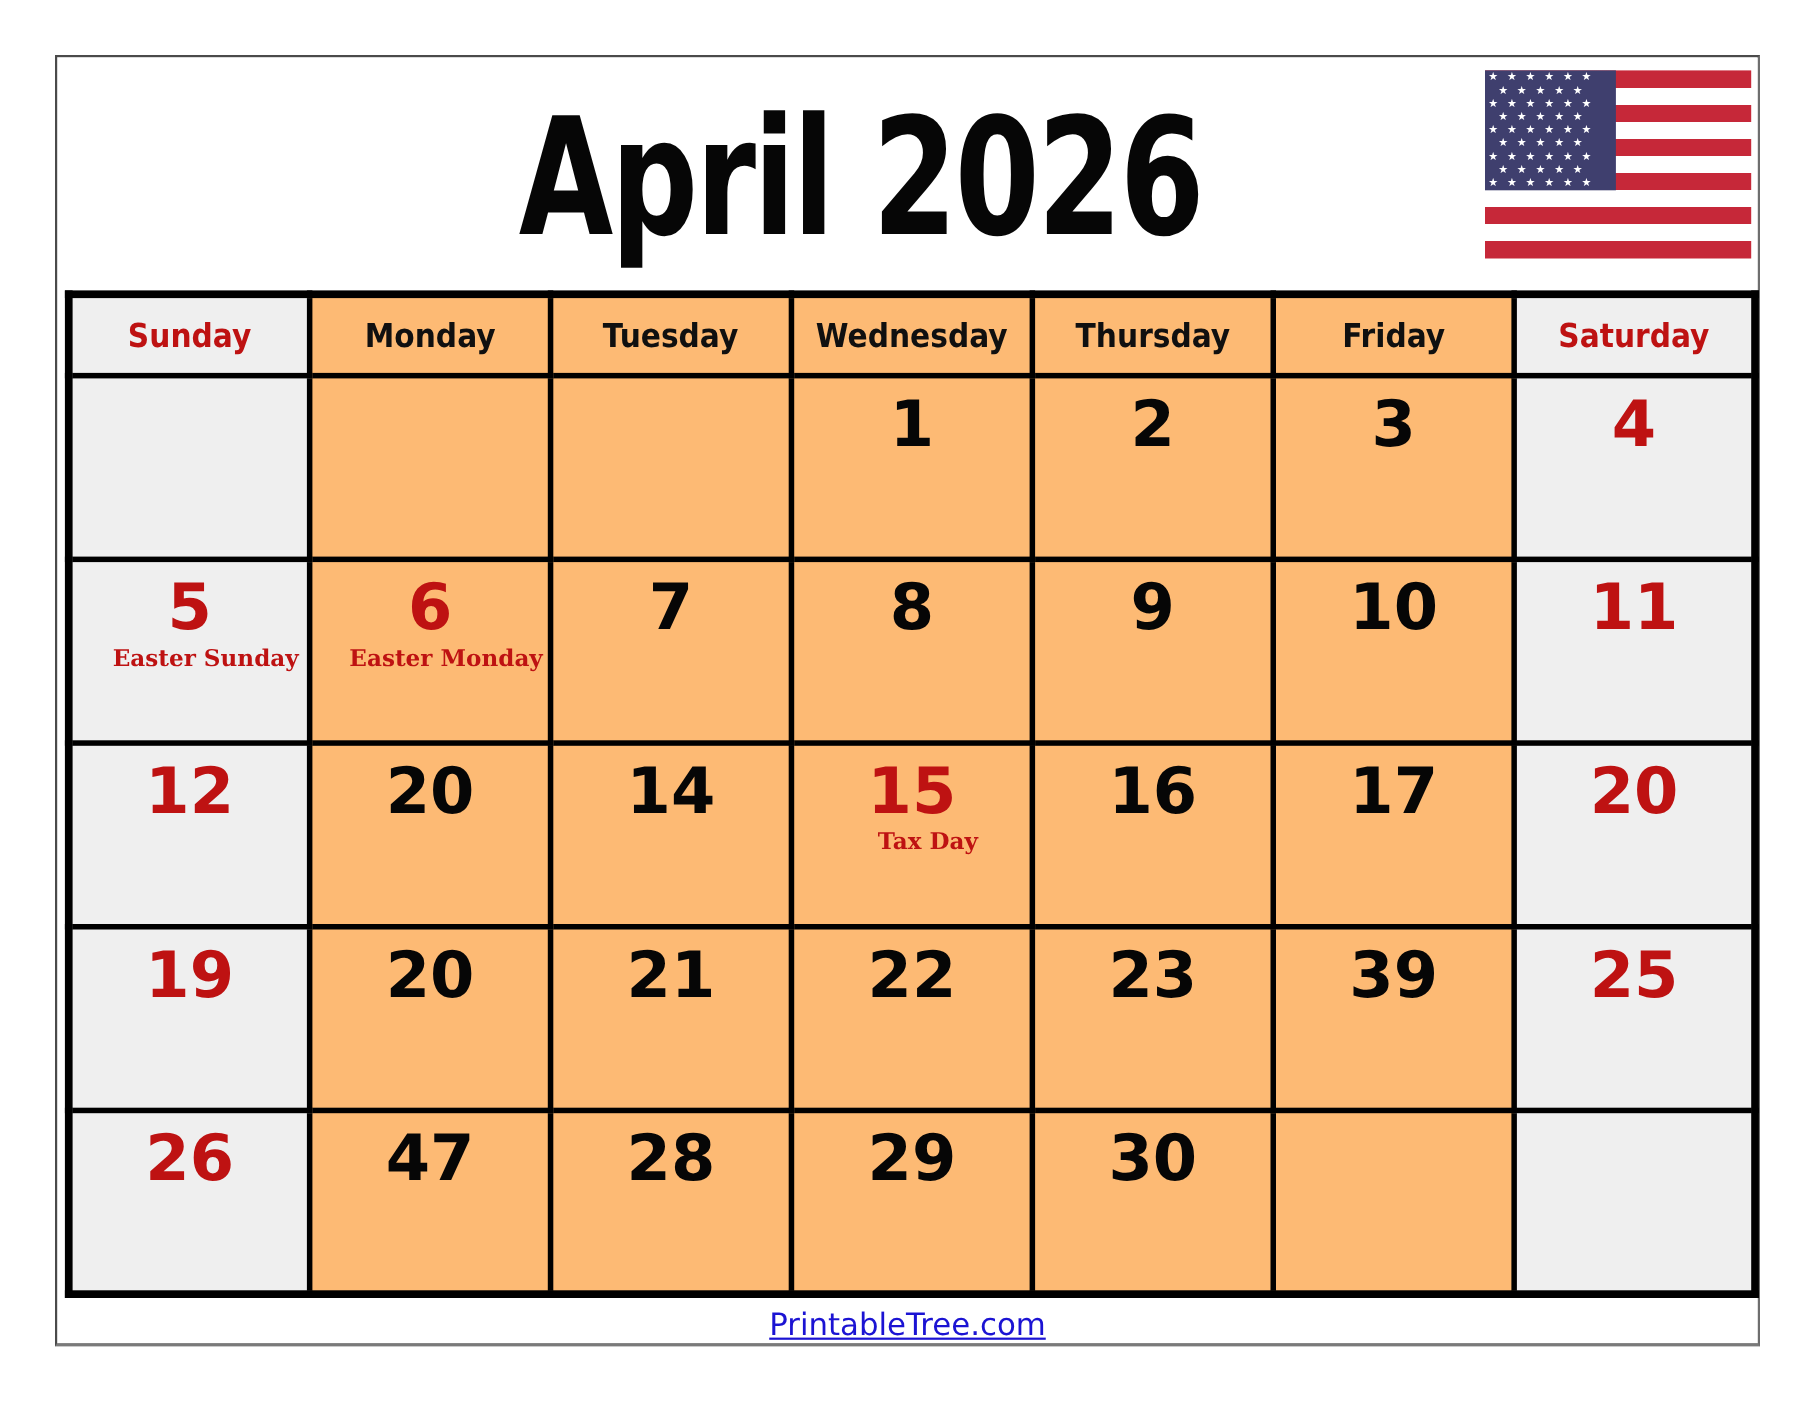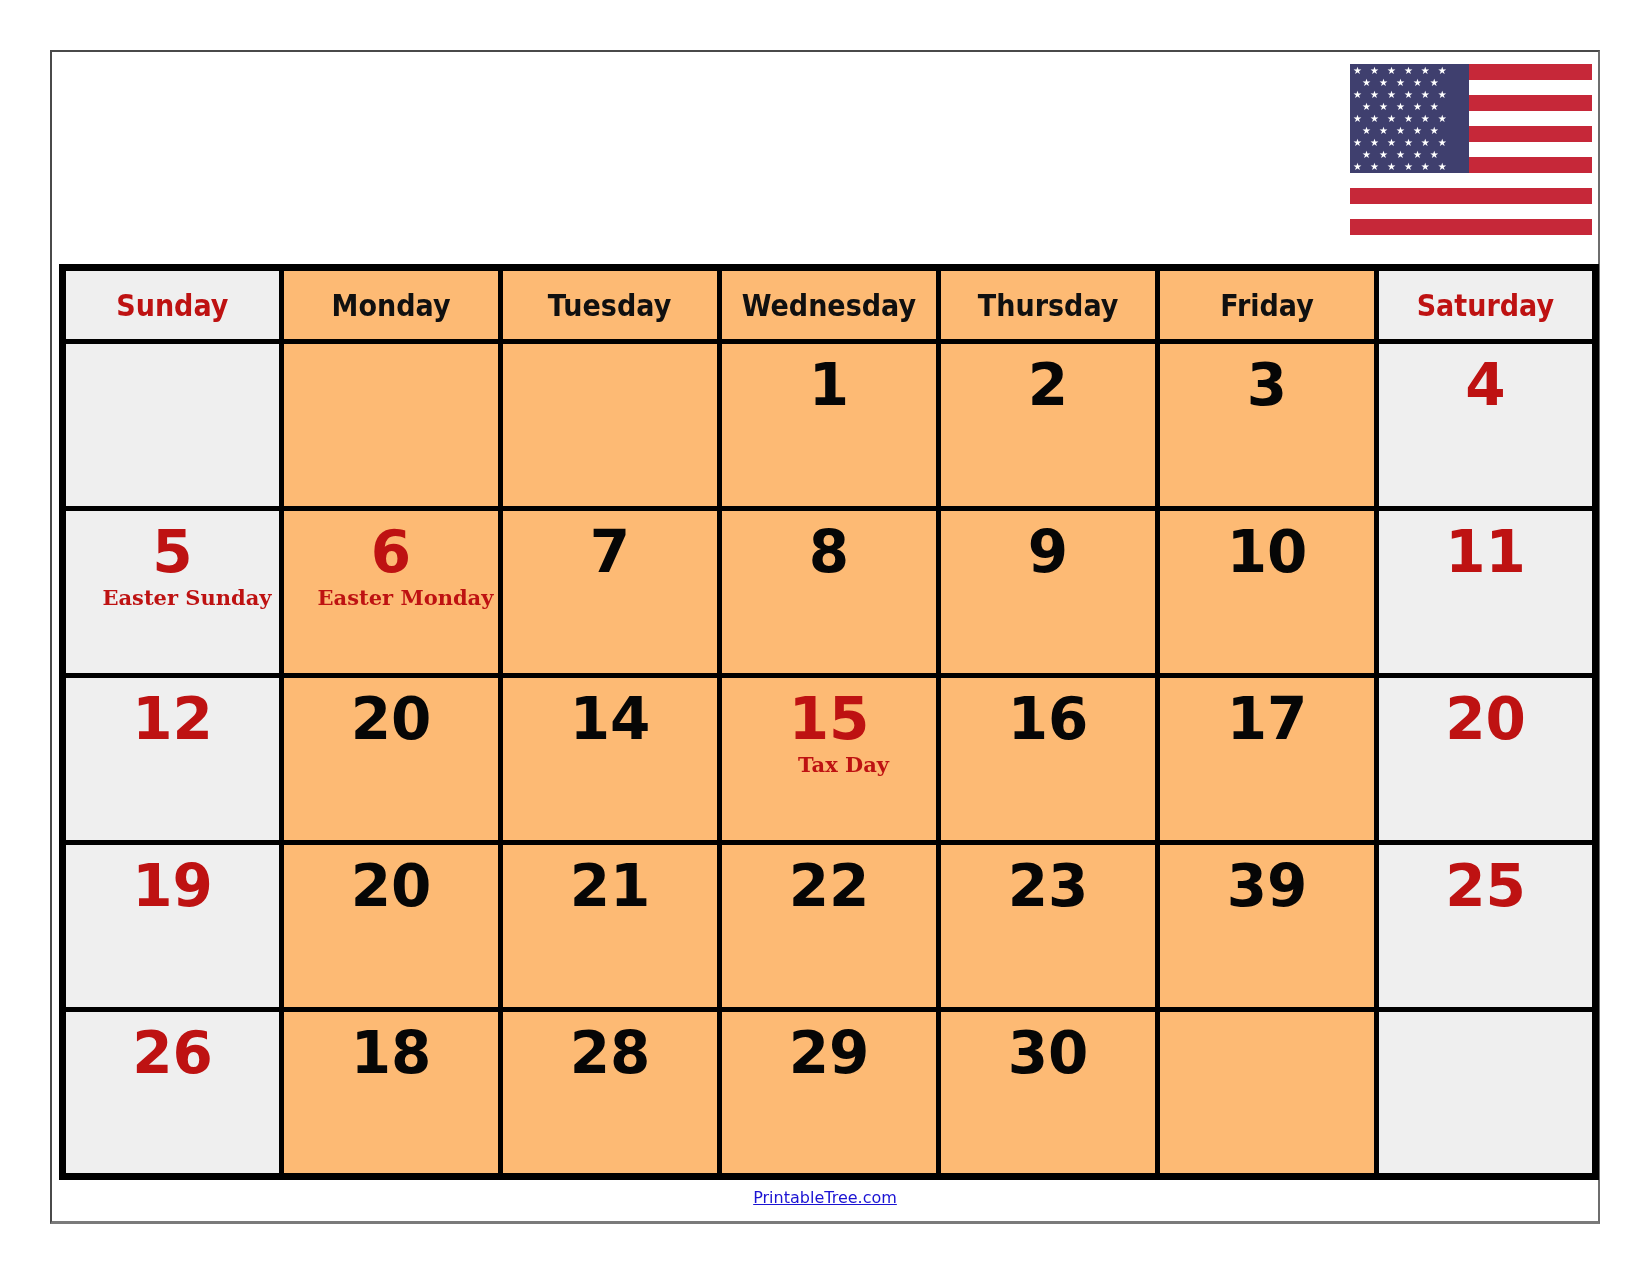--- a/index.html
+++ b/index.html
@@ -86,29 +86,32 @@
     font-family:"DejaVu Serif","Liberation Serif",serif;
     font-size:21px;font-weight:bold;color:var(--red);
     line-height:26px;
     margin-left:29px;
   }
   
   .footer{
     position:absolute;left:0;top:1136px;width:100%;text-align:center;
   }
   .footer a{
-    font-size:16px;color:var(--link);text-decoration:underline;
+    font-size:28px;color:var(--link);text-decoration:underline;
     font-family:"DejaVu Sans","Liberation Sans",sans-serif;
   }
 </style>
 </head>
 <body>
 
 <div class="page">
 
+  <div class="title-wrap">
+    <span class="title-text">April 2026</span>
+  </div>
 
   <div class="flag">
     <div class="canton">
         <div class="star-row">★★★★★★</div>
         <div class="star-row offset">★★★★★</div>
         <div class="star-row">★★★★★★</div>
         <div class="star-row offset">★★★★★</div>
         <div class="star-row">★★★★★★</div>
         <div class="star-row offset">★★★★★</div>
         <div class="star-row">★★★★★★</div>
@@ -258,21 +261,21 @@
             <div class="date">25</div>
             <div class="holiday"></div>
           </td>
       </tr>
       <tr>
         <td>
             <div class="date">26</div>
             <div class="holiday"></div>
           </td>
         <td>
-            <div class="date">18</div>
+            <div class="date">47</div>
             <div class="holiday"></div>
           </td>
         <td>
             <div class="date">28</div>
             <div class="holiday"></div>
           </td>
         <td>
             <div class="date">29</div>
             <div class="holiday"></div>
           </td>

